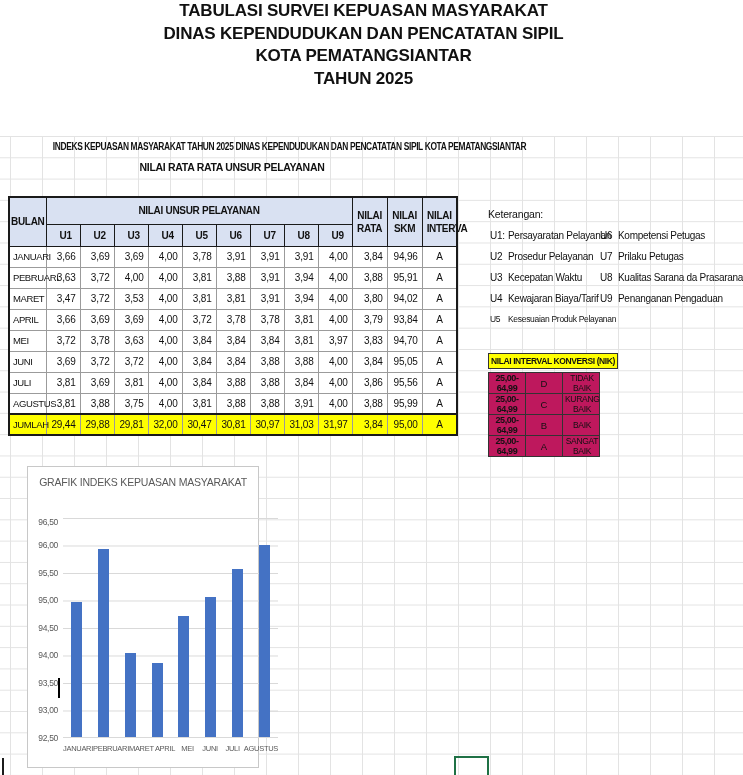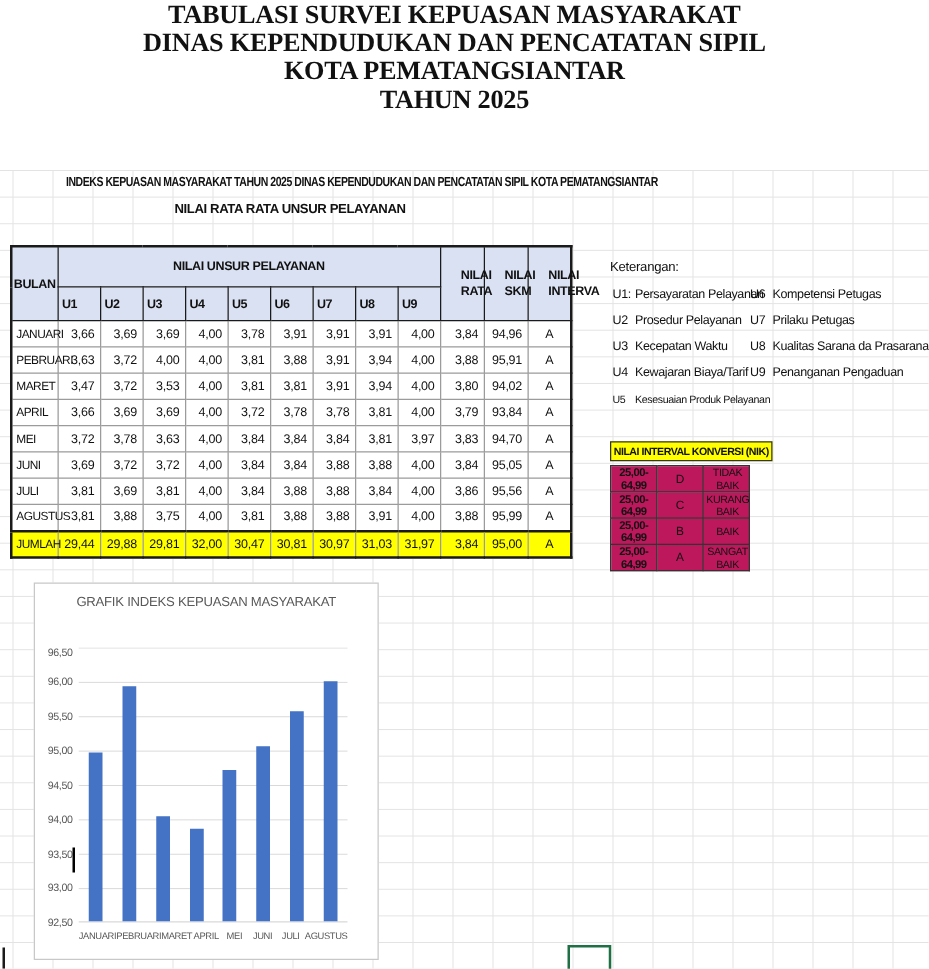--- a/index.html
+++ b/index.html
@@ -9,21 +9,21 @@
   *{box-sizing:border-box; margin:0; padding:0;}
   html,body{width:743px; height:775px;}
   body{
     position:relative; overflow:hidden; background:#fff;
     font-family:"Liberation Sans", sans-serif; color:#111;
   }
   .abs{position:absolute;}
 
   
   .doc-title{left:0; top:6; width:727; width:727px; text-align:center;}
-  .doc-title div{font-size:21px; font-weight:700; line-height:22.5px; letter-spacing:-0.2px;font-family:Liberation Serif, serif;}
+  .doc-title div{font-size:17px; font-weight:700; line-height:22.5px; letter-spacing:-0.2px;}
 
   
   .sheet{
     left:0; top:136px; width:743px; height:639px;
     background-image:
       linear-gradient(to right, #e3e3e3 1px, transparent 1px),
       linear-gradient(to bottom, #e3e3e3 1px, transparent 1px);
     background-size:32px 21.3px;
     background-position:10px 0px;
   }
@@ -41,22 +41,22 @@
   #ikm-table{
     left:8px; top:196px; position:absolute;
     border-collapse:collapse; table-layout:fixed; width:448px;
     background:#fff; border:2px solid #1a1a1a;
   }
   #ikm-table th{
     background:var(--header-fill); border:1px solid #1a1a1a;
     font-weight:700; font-size:10px; letter-spacing:-0.3px; padding:0; text-align:center;
   }
   #ikm-table thead tr:first-child th{height:27px;}
-  #ikm-table thead tr:last-child th{height:22px; text-align:left; padding-left:3px;}
-  #ikm-table th.h-two{height:49px; line-height:13px; text-align:center; padding:16px;}
+  #ikm-table thead tr:last-child th{height:22px; text-align:left; padding-left:13px;}
+  #ikm-table th.h-two{height:49px; line-height:13px; text-align:center; padding:4px;}
   #ikm-table td{
     border:1px solid #9b9b9b; font-size:10px; height:21px;
     padding:0 4px 0 0; text-align:right; letter-spacing:-0.2px; background:#fff;
   }
   #ikm-table td.rowlabel{text-align:left; padding:0 0 0 3px; font-size:9.5px; letter-spacing:-0.4px;}
   #ikm-table td.center{text-align:center; padding:0;}
   #ikm-table tr.jumlah td{background:var(--yellow); border-top:2px solid #1a1a1a;}
 
   
   .keterangan{left:488px; top:204px; width:255px;}
@@ -78,21 +78,21 @@
     left:488px; top:372px; position:absolute; border-collapse:collapse;
     table-layout:fixed; width:112px; background:#fff; border:1px solid #333;
   }
   #nik-table td{border:1px solid #333; height:21px; padding:0; background:#be185d;}
   #nik-table td.range{font-weight:700; font-size:9px; letter-spacing:-0.4px; text-align:center;}
   #nik-table td.grade{font-size:9.5px; text-align:center;}
   #nik-table td.label{font-size:8.5px; letter-spacing:-0.3px; text-align:center; padding-left:2px;}
 
   
   .chart{
-    left:27px; top:466px; width:276px; height:302px;
+    left:27px; top:466px; width:232px; height:302px;
     background:#fff; border:1px solid #c8c8c8;
   }
   .chart-title{
     position:absolute; left:0; top:9px; width:100%; text-align:center;
     font-size:10.5px; color:var(--chart-text); letter-spacing:-0.2px; white-space:nowrap;
   }
   .plot{
     position:absolute; left:35px; top:51px; width:215px; height:220px;
     background-image:linear-gradient(to bottom, #d9d9d9 1px, transparent 1px);
     background-size:100% 27.5px;

